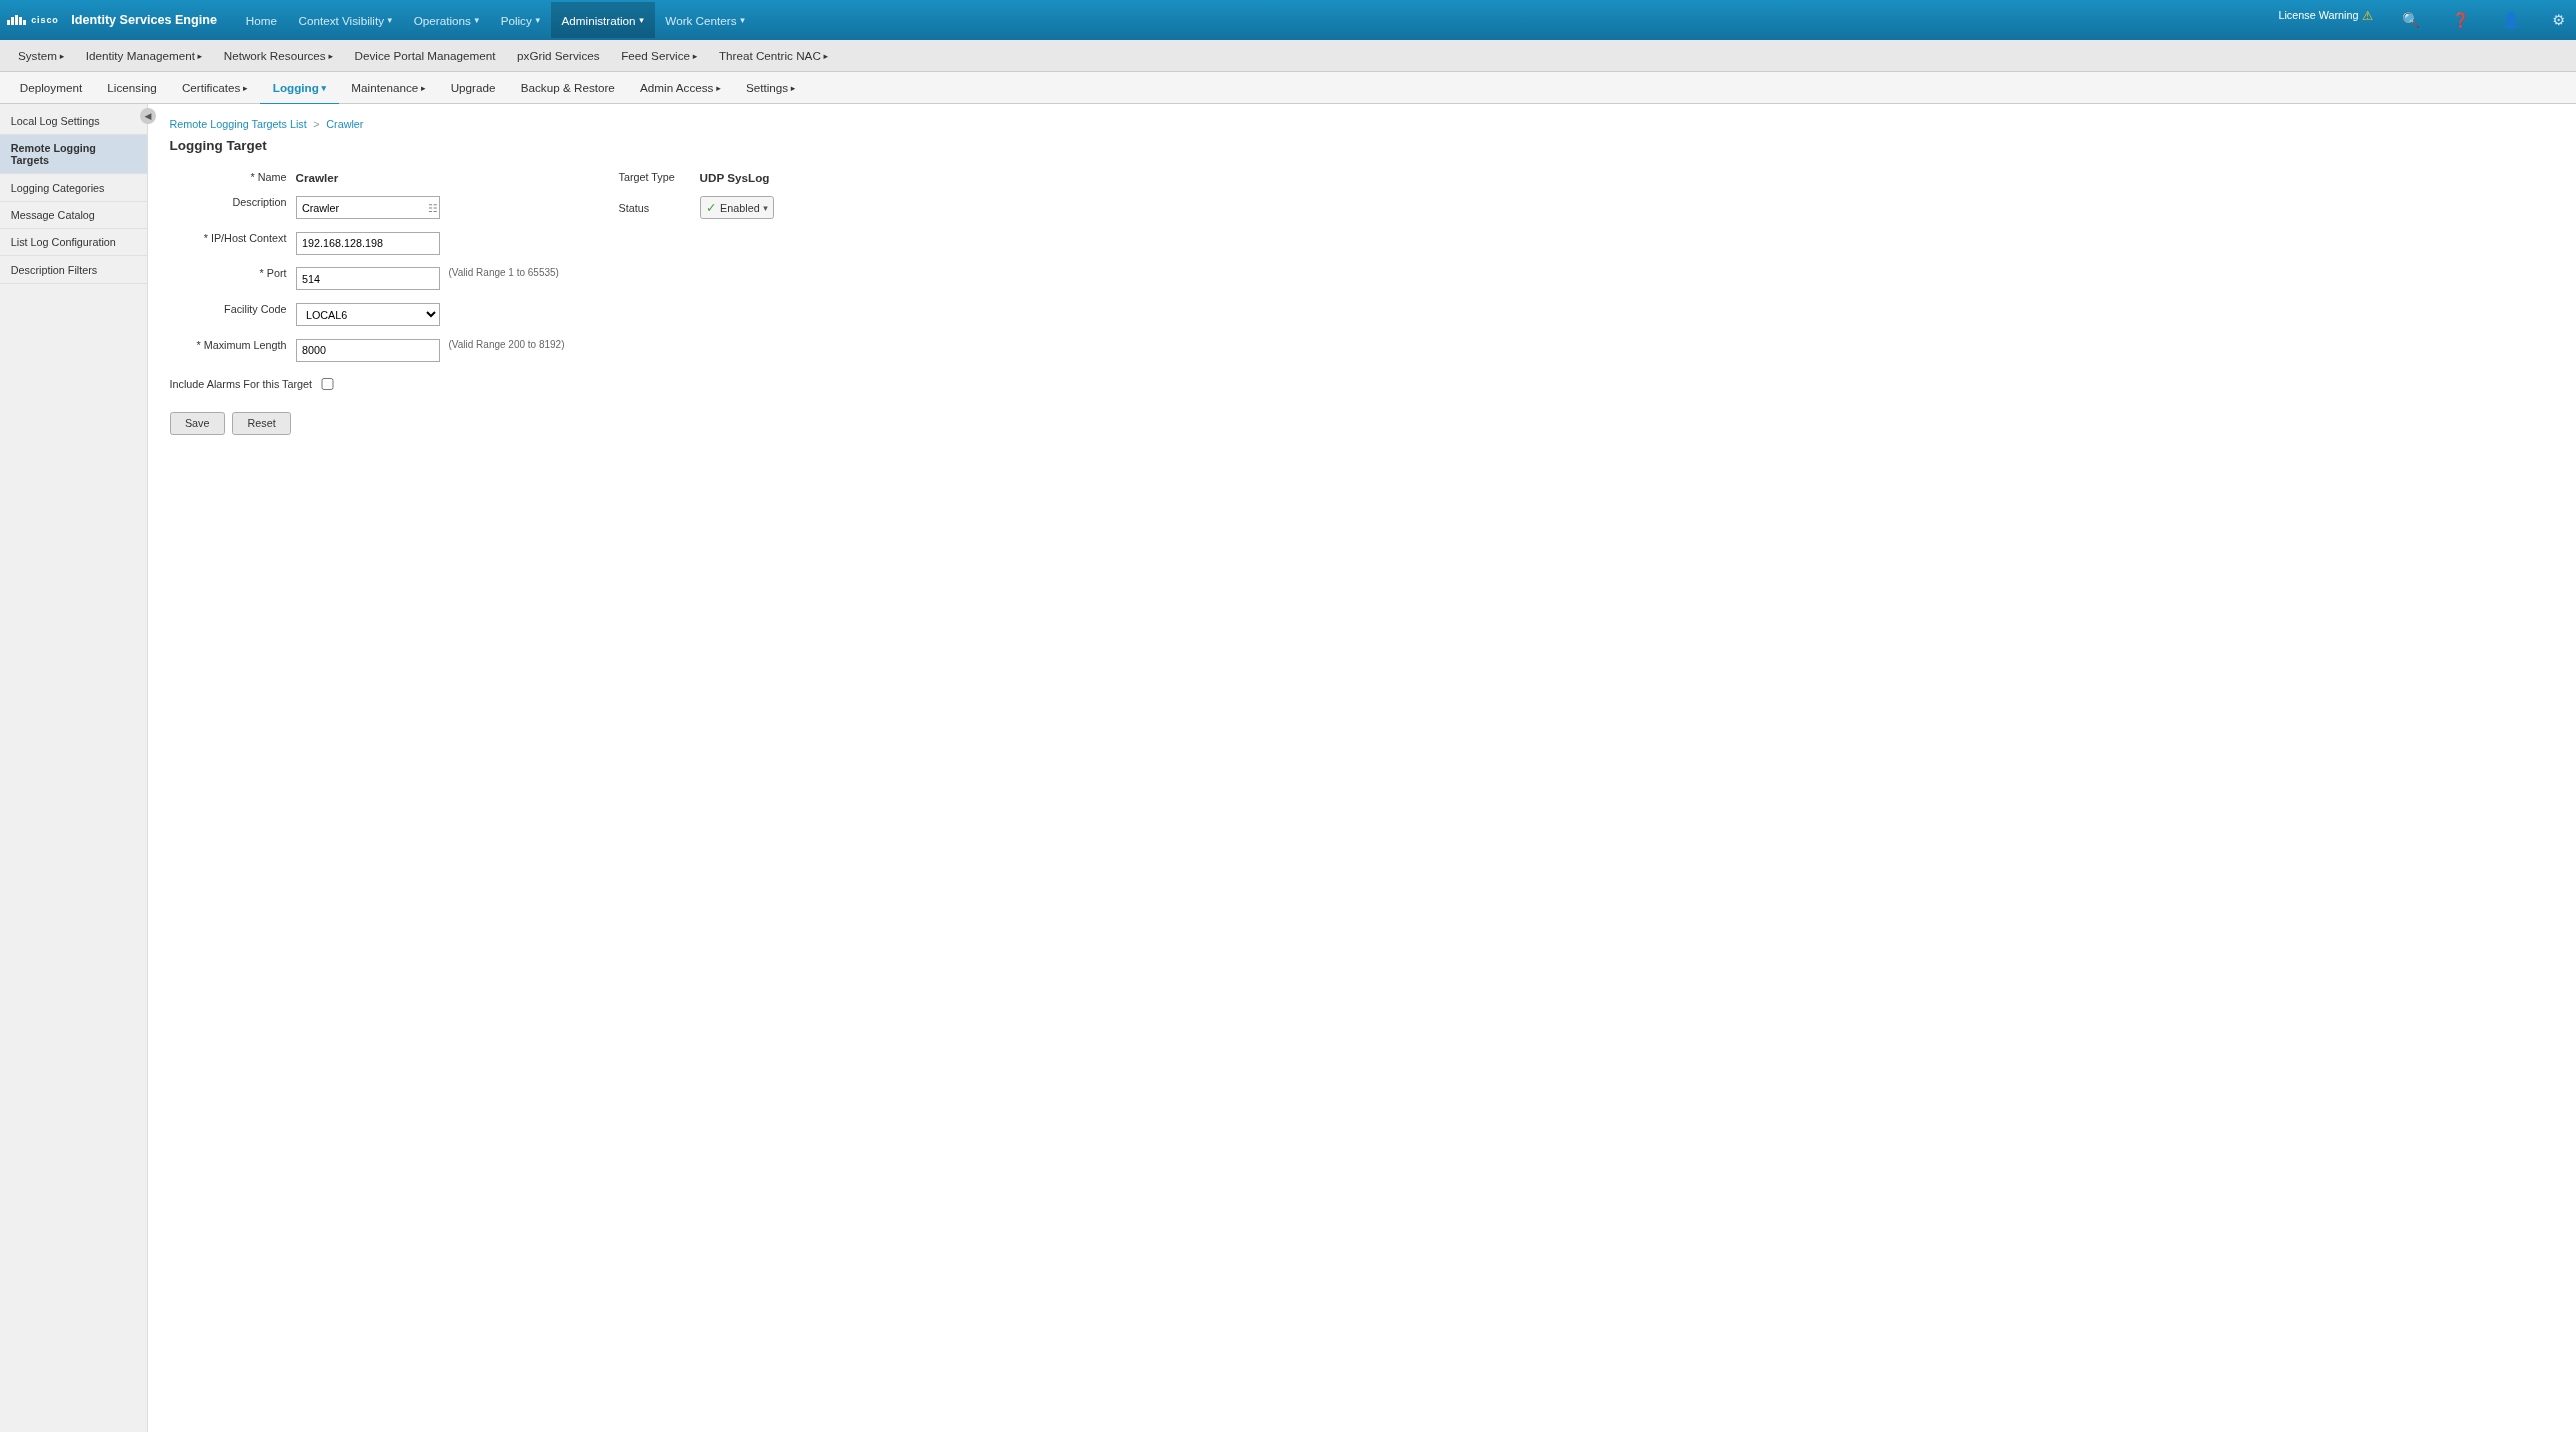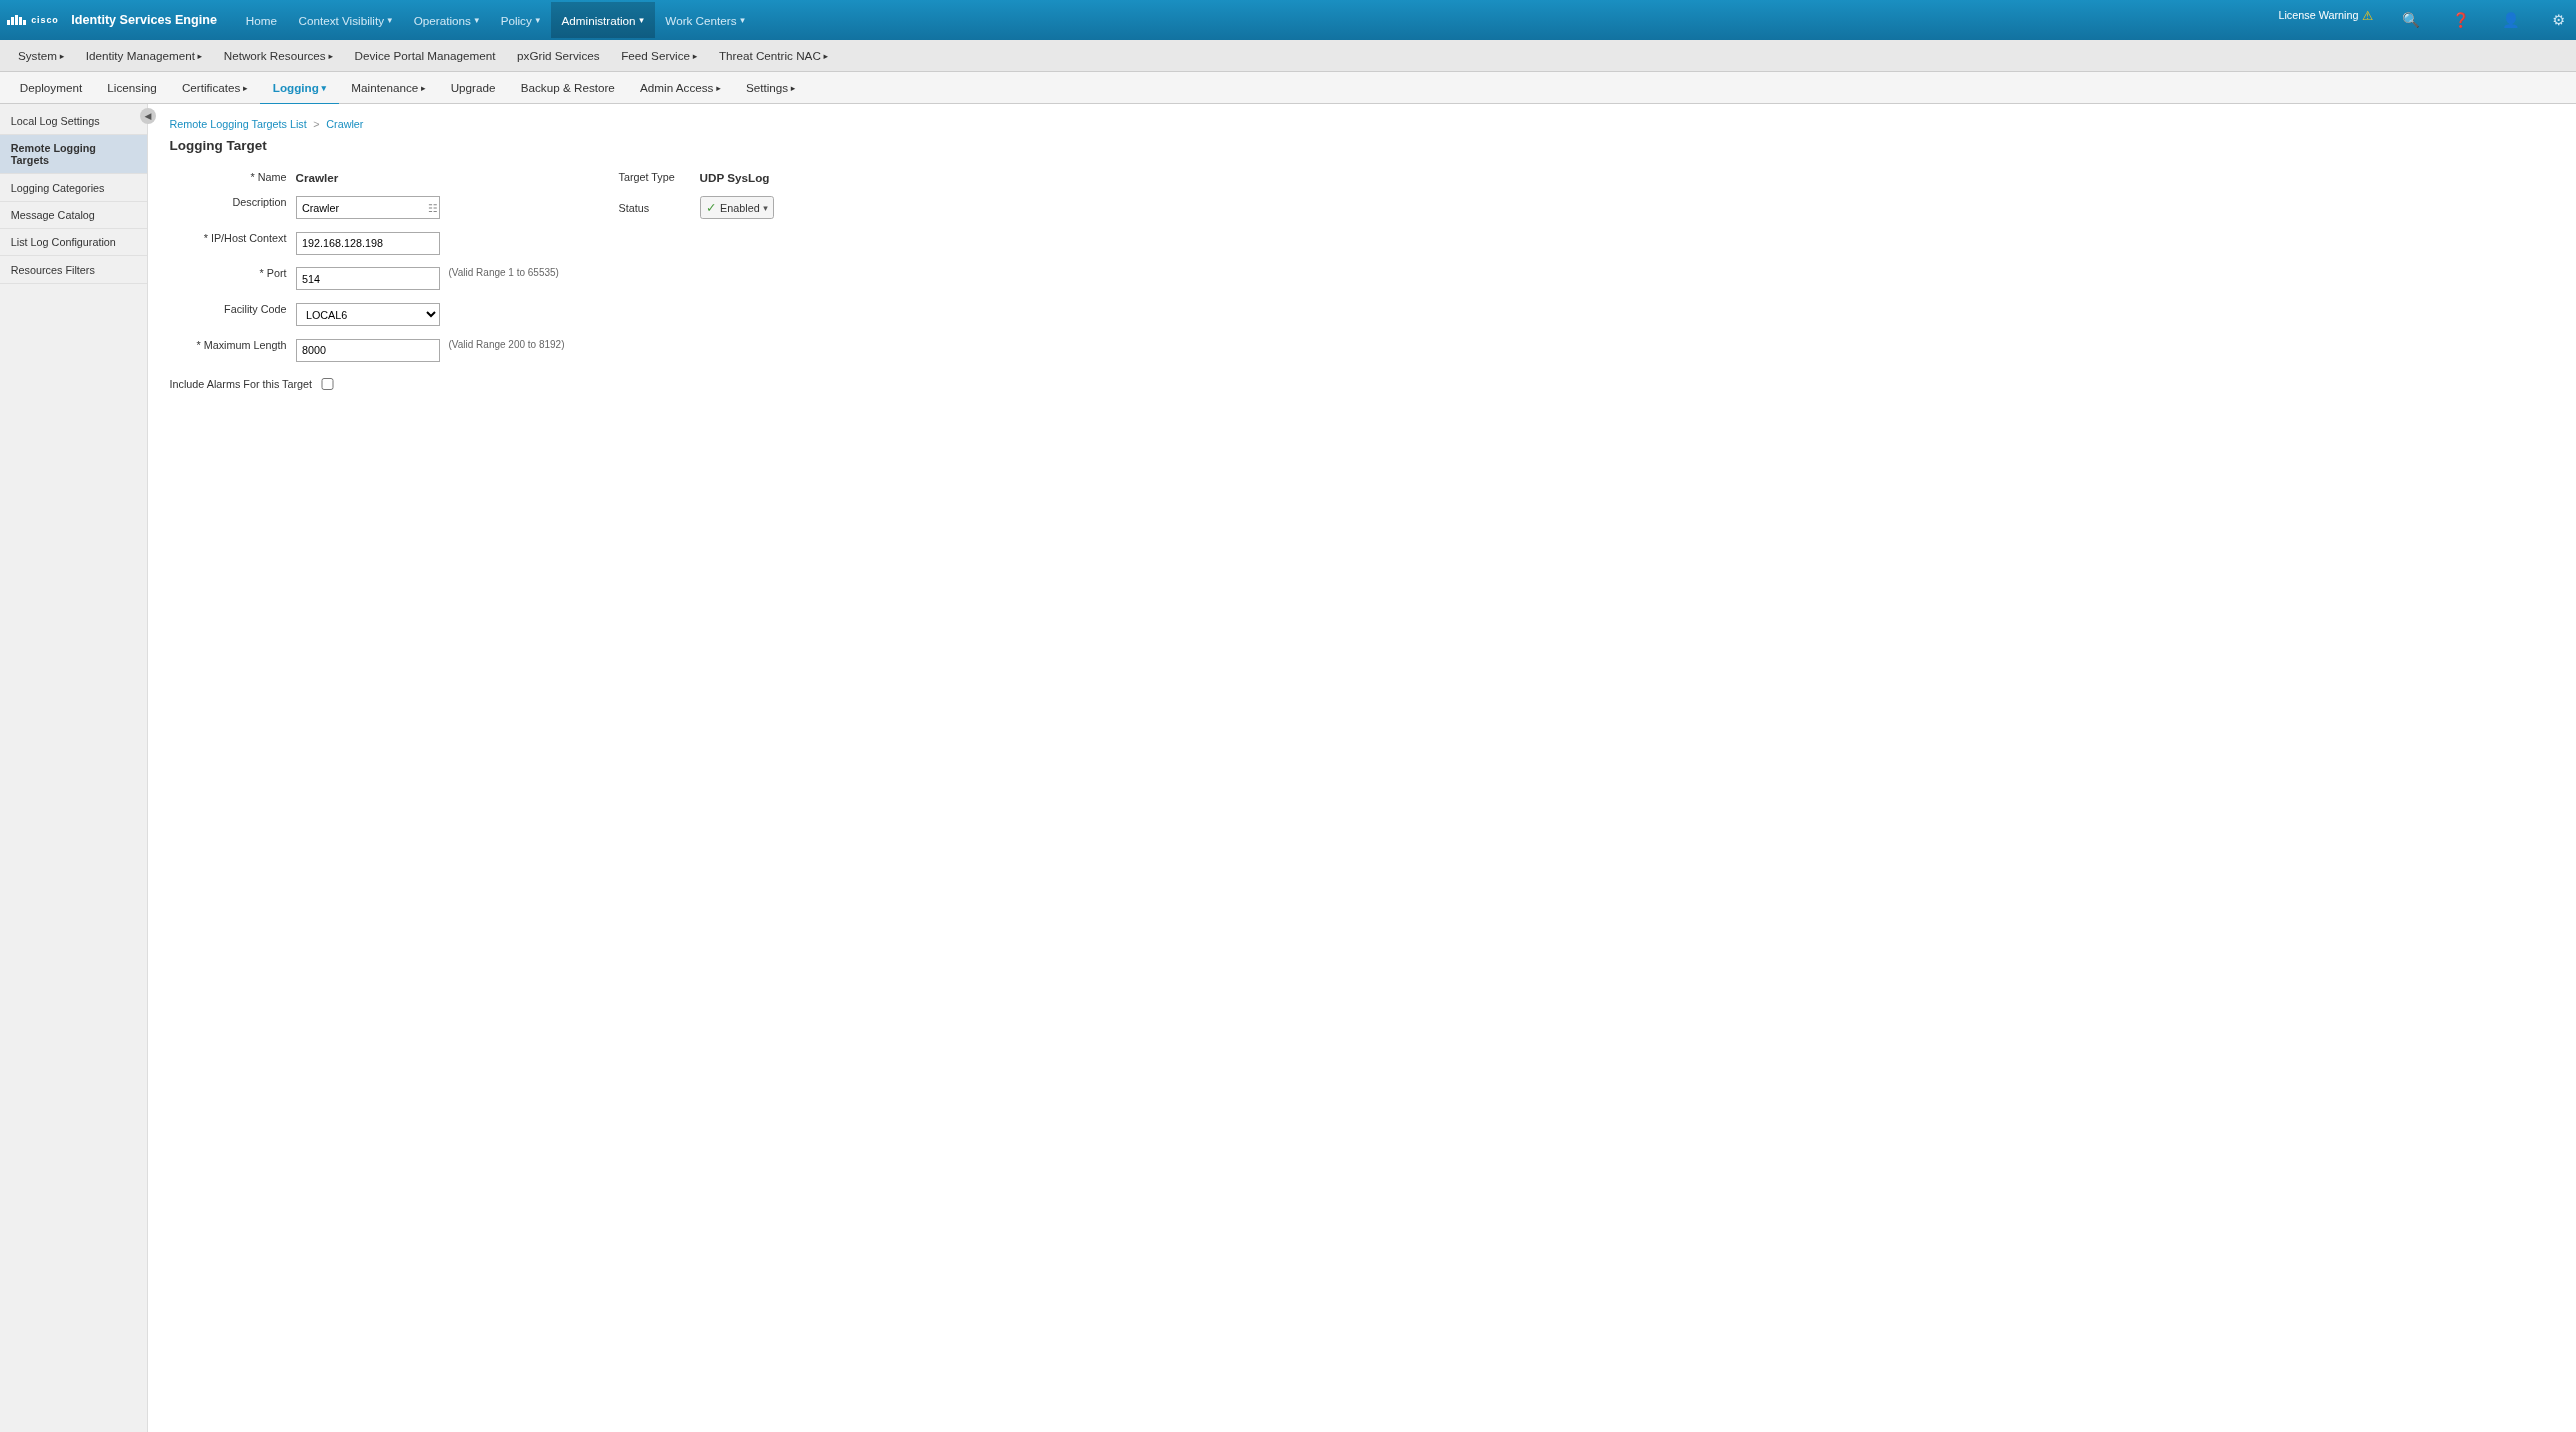--- a/index.html
+++ b/index.html
@@ -444,21 +444,21 @@
 
 <div class="main-layout">
 
   <div class="sidebar">
     <div class="sidebar-collapse">◀</div>
     <div class="sidebar-item">Local Log Settings</div>
     <div class="sidebar-item active">Remote Logging Targets</div>
     <div class="sidebar-item">Logging Categories</div>
     <div class="sidebar-item">Message Catalog</div>
     <div class="sidebar-item">List Log Configuration</div>
-    <div class="sidebar-item">Resources Filters</div>
+    <div class="sidebar-item">Description Filters</div>
   </div>
 
   <div class="content-area">
 
     <div class="breadcrumb">
       <a href="#">Remote Logging Targets List</a>
       <span class="sep">&gt;</span>
       <span class="current">Crawler</span>
     </div>
 
@@ -529,15 +529,19 @@
           <span class="form-right-label">Status</span>
           <div class="status-btn">
             <span class="status-check">✓</span>
             <span class="status-text">Enabled</span>
             <span class="status-arrow">▾</span>
           </div>
         </div>
       </div>
     </div>
 
+    <div class="btn-row">
+      <button class="btn btn-primary">Save</button>
+      <button class="btn">Reset</button>
+    </div>
   </div>
 </div>
 
 
 </body></html>

